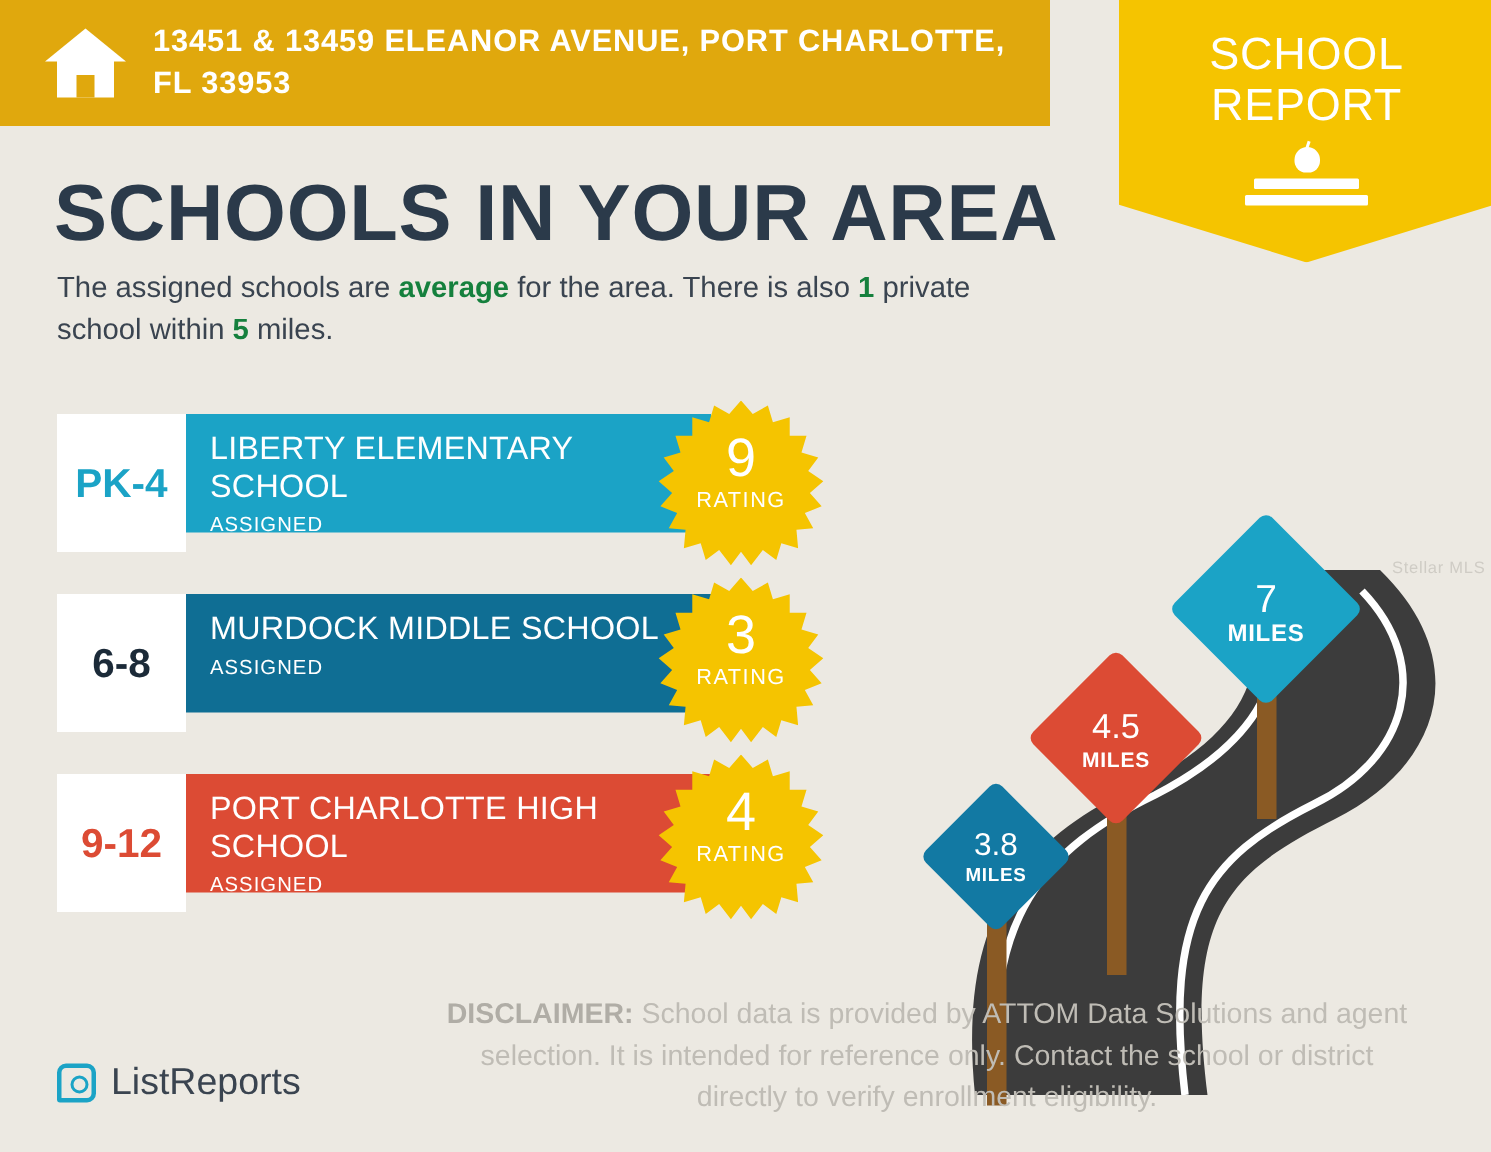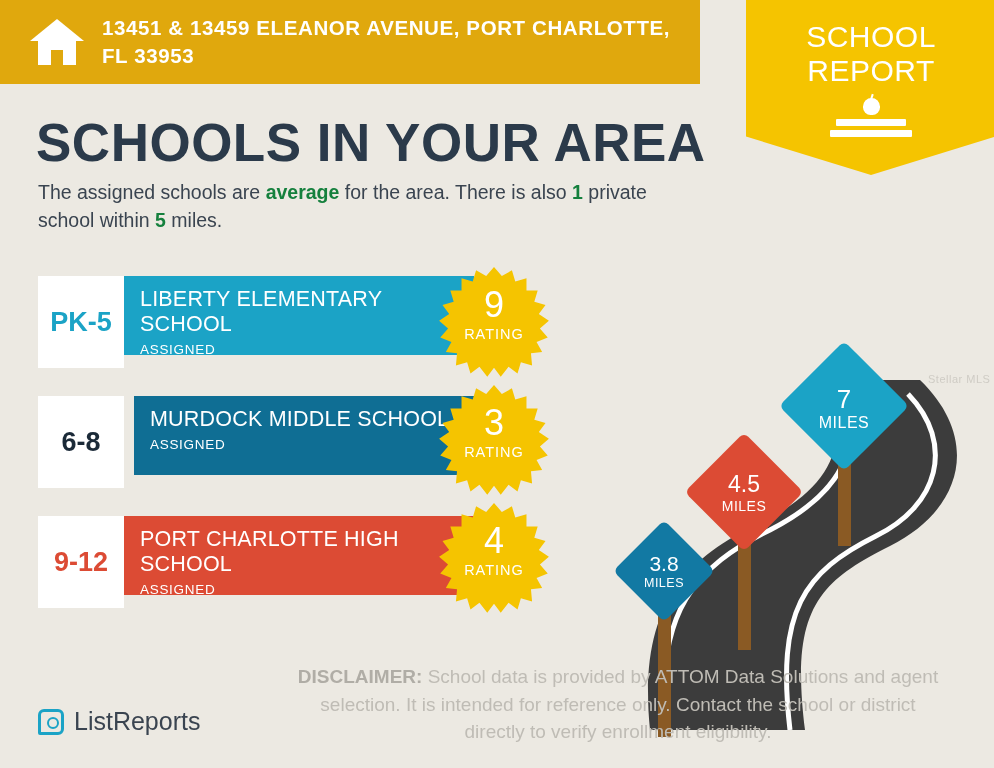--- a/index.html
+++ b/index.html
@@ -172,21 +172,21 @@
   }
   .school-row .bar .assigned {
     font-size: 13.5px;
     letter-spacing: 0.7px;
     margin-top: 5px;
   }
   .row-1 { top: 276px; }
   .row-2 { top: 396px; }
   .row-3 { top: 516px; }
   .row-1 .bar { background: #1ba3c6; }
-  .row-2 .bar { background: #0f6e94; margin-left: 10px; }
+  .row-2 .bar { background: #0f6e94; }
   .row-3 .bar { background: #dc4b34; }
   .row-1 .grade { color: #1ba3c6; }
   .row-2 .grade { color: #1b2a38; }
   .row-3 .grade { color: #dc4b34; }
 
   
   .rating {
     position: absolute;
     left: 438px;
     width: 112px;
@@ -245,21 +245,21 @@
     border-radius: 6px;
     left: 0; top: 0;
   }
   .sign .txt {
     position: absolute;
     left: 0;
     width: 100%;
     text-align: center;
   }
   .sign .miles-num { font-size: 23px; line-height: 1; }
-  .sign .miles-lbl { font-size: 14px; letter-spacing: 0.5px; margin-top: 2px; }
+  .sign .miles-lbl { font-size: 14px; letter-spacing: 0.5px; margin-top: 2px; font-weight: bold; }
 
   
   .sign-7 { left: 192px; top: 30px; width: 124px; height: 200px; }
   .sign-7 .post { top: 96px; height: 110px; }
   .sign-7 .diamond { width: 92px; height: 92px; left: 16px; top: 20px; background: #1ba3c6; }
   .sign-7 .txt { top: 46px; }
   .sign-7 .miles-num { font-size: 26px; }
   .sign-7 .miles-lbl { font-size: 16px; }
 
   
@@ -348,21 +348,21 @@
   </div>
 </div>
 
 <div class="title">SCHOOLS IN YOUR AREA</div>
 
 <div class="subtitle">
   <span>The assigned schools are </span><b>average</b><span> for the area. There is also </span><b>1</b><span> private school within </span><b>5</b><span> miles.</span>
 </div>
 
 <div class="school-row row-1">
-  <div class="grade">PK-5</div>
+  <div class="grade">PK-4</div>
   <div class="bar">
     <div class="name">LIBERTY ELEMENTARY SCHOOL</div>
     <div class="assigned">ASSIGNED</div>
   </div>
 </div>
 <div class="rating rating-1">
   <div class="num">9</div>
   <div class="label">RATING</div>
 </div>
 

